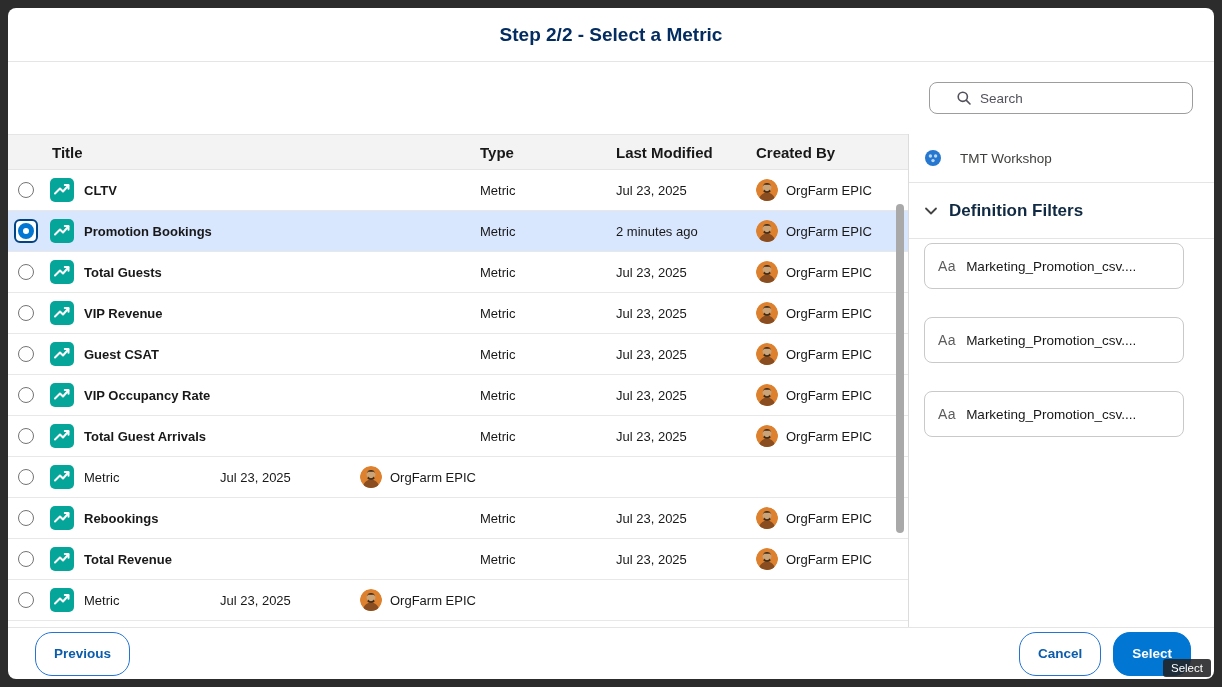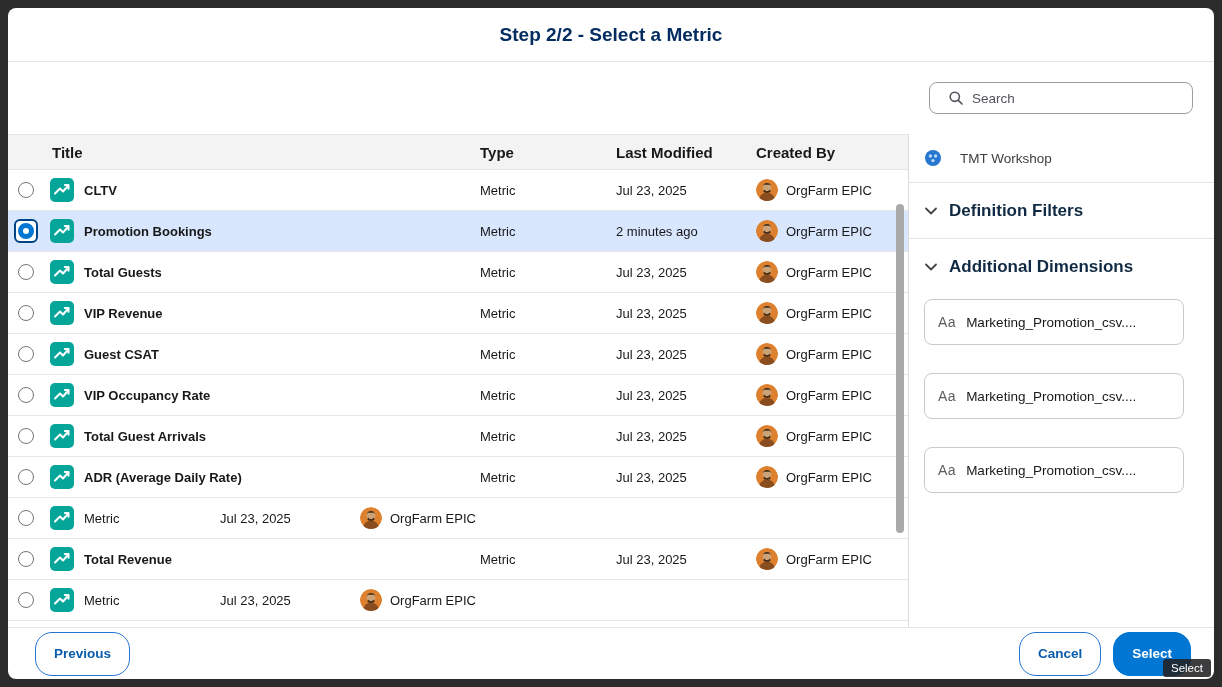--- a/index.html
+++ b/index.html
@@ -28,21 +28,21 @@
     flex:1; min-height:0;
     display:grid;
     grid-template-columns:1fr 306px;
     grid-template-rows:72px 1fr;
   }
 
   
   .search-area { grid-column:2; grid-row:1; display:flex; align-items:center; padding:0 21px; }
   .search-box {
     flex:1; height:32px; border:1px solid #9d9d9d; border-radius:8px;
-    display:flex; align-items:center; gap:8px; padding:0 18px; background:#fff;
+    display:flex; align-items:center; gap:8px; padding:0 26px; background:#fff;
   }
   .search-box input {
     border:none; outline:none; flex:1; font-size:13.5px; color:#181818;
     font-family:"Liberation Sans", sans-serif; background:transparent;
   }
   .search-box input::placeholder { color:#52525c; }
 
   
   .table-area { grid-column:1; grid-row:2; position:relative; display:flex; flex-direction:column; min-height:0; }
   .thead {
@@ -399,53 +399,53 @@
     </div>
     <div class="cell-icon">
       <span class="metric-icon">
         <svg width="24" height="24" viewBox="0 0 24 24">
                   <rect width="24" height="24" rx="5" fill="#06a59a"></rect>
                   <path d="M5 15.5 L10 10.5 L13 13.5 L18.3 7.5" stroke="#fff" stroke-width="2" fill="none" stroke-linecap="round" stroke-linejoin="round"></path>
                   <path d="M14.8 7 L18.5 7 L18.5 10.7" stroke="#fff" stroke-width="2" fill="none" stroke-linecap="round" stroke-linejoin="round"></path>
                 </svg>
       </span>
     </div>
-    <div class="cell-title">ADR (Average Daily Rate)</div>
-    <div class="col-type">Metric</div>
-    <div class="col-mod">Jul 23, 2025</div>
-    <div class="col-cre">
-      <span class="avatar">
-        <svg width="22" height="22" viewBox="0 0 22 22">
-                  <circle cx="11" cy="11" r="11" fill="#de812f"></circle>
-                  <circle cx="11" cy="8.6" r="4.4" fill="#caa478"></circle>
-                  <path d="M7.2 9.5 a4.4 4.4 0 0 1 0 -3.4 a4.6 4.6 0 0 1 7.6 0 a4.4 4.4 0 0 1 0 3.4 L13.5 12.5 L8.5 12.5 Z" fill="#4a3categories" opacity="0"></path>
-                  <path d="M6.8 7.4 a4.3 4.3 0 0 1 8.4 0 l-1.2 -1.6 l-6 0 Z" fill="#3f2b18"></path>
-                  <path d="M8 10.5 q3 3.6 6 0 l0.6 2.2 q-3.6 2.6 -7.2 0 Z" fill="#3f2b18"></path>
-                  <path d="M3.2 19.5 a8.2 8.2 0 0 1 15.6 0 a11 11 0 0 1 -15.6 0 Z" fill="#8a4d1f"></path>
-                </svg>
-      </span>
-      <span>OrgFarm EPIC</span>
-    </div>
-  </div>
-
-  <div class="trow">
-    <div class="cell-radio">
-      <span class="radio-wrap">
-        <span class="radio"></span>
-      </span>
-    </div>
-    <div class="cell-icon">
-      <span class="metric-icon">
-        <svg width="24" height="24" viewBox="0 0 24 24">
-                  <rect width="24" height="24" rx="5" fill="#06a59a"></rect>
-                  <path d="M5 15.5 L10 10.5 L13 13.5 L18.3 7.5" stroke="#fff" stroke-width="2" fill="none" stroke-linecap="round" stroke-linejoin="round"></path>
-                  <path d="M14.8 7 L18.5 7 L18.5 10.7" stroke="#fff" stroke-width="2" fill="none" stroke-linecap="round" stroke-linejoin="round"></path>
-                </svg>
-      </span>
-    </div>
+    <div class="col-type">Metric</div>
+    <div class="col-mod">Jul 23, 2025</div>
+    <div class="col-cre">
+      <span class="avatar">
+        <svg width="22" height="22" viewBox="0 0 22 22">
+                  <circle cx="11" cy="11" r="11" fill="#de812f"></circle>
+                  <circle cx="11" cy="8.6" r="4.4" fill="#caa478"></circle>
+                  <path d="M7.2 9.5 a4.4 4.4 0 0 1 0 -3.4 a4.6 4.6 0 0 1 7.6 0 a4.4 4.4 0 0 1 0 3.4 L13.5 12.5 L8.5 12.5 Z" fill="#4a3categories" opacity="0"></path>
+                  <path d="M6.8 7.4 a4.3 4.3 0 0 1 8.4 0 l-1.2 -1.6 l-6 0 Z" fill="#3f2b18"></path>
+                  <path d="M8 10.5 q3 3.6 6 0 l0.6 2.2 q-3.6 2.6 -7.2 0 Z" fill="#3f2b18"></path>
+                  <path d="M3.2 19.5 a8.2 8.2 0 0 1 15.6 0 a11 11 0 0 1 -15.6 0 Z" fill="#8a4d1f"></path>
+                </svg>
+      </span>
+      <span>OrgFarm EPIC</span>
+    </div>
+  </div>
+
+  <div class="trow">
+    <div class="cell-radio">
+      <span class="radio-wrap">
+        <span class="radio"></span>
+      </span>
+    </div>
+    <div class="cell-icon">
+      <span class="metric-icon">
+        <svg width="24" height="24" viewBox="0 0 24 24">
+                  <rect width="24" height="24" rx="5" fill="#06a59a"></rect>
+                  <path d="M5 15.5 L10 10.5 L13 13.5 L18.3 7.5" stroke="#fff" stroke-width="2" fill="none" stroke-linecap="round" stroke-linejoin="round"></path>
+                  <path d="M14.8 7 L18.5 7 L18.5 10.7" stroke="#fff" stroke-width="2" fill="none" stroke-linecap="round" stroke-linejoin="round"></path>
+                </svg>
+      </span>
+    </div>
+    <div class="cell-title">Rebookings</div>
     <div class="col-type">Metric</div>
     <div class="col-mod">Jul 23, 2025</div>
     <div class="col-cre">
       <span class="avatar">
         <svg width="22" height="22" viewBox="0 0 22 22">
                   <circle cx="11" cy="11" r="11" fill="#de812f"></circle>
                   <circle cx="11" cy="8.6" r="4.4" fill="#caa478"></circle>
                   <path d="M7.2 9.5 a4.4 4.4 0 0 1 0 -3.4 a4.6 4.6 0 0 1 7.6 0 a4.4 4.4 0 0 1 0 3.4 L13.5 12.5 L8.5 12.5 Z" fill="#4a3categories" opacity="0"></path>
                   <path d="M6.8 7.4 a4.3 4.3 0 0 1 8.4 0 l-1.2 -1.6 l-6 0 Z" fill="#3f2b18"></path>
                   <path d="M8 10.5 q3 3.6 6 0 l0.6 2.2 q-3.6 2.6 -7.2 0 Z" fill="#3f2b18"></path>
@@ -541,28 +541,20 @@
 
       <div class="section-head bordered">
         <span style="display:inline-flex;">
           <svg width="16" height="16" viewBox="0 0 16 16">
               <path d="M3 5.5 L8 10.5 L13 5.5" stroke="#444" stroke-width="1.8" fill="none" stroke-linecap="round" stroke-linejoin="round"></path>
             </svg>
         </span>
         <span>Definition Filters</span>
       </div>
 
-      <div class="section-head">
-        <span style="display:inline-flex;">
-          <svg width="16" height="16" viewBox="0 0 16 16">
-              <path d="M3 5.5 L8 10.5 L13 5.5" stroke="#444" stroke-width="1.8" fill="none" stroke-linecap="round" stroke-linejoin="round"></path>
-            </svg>
-        </span>
-        <span>Additional Dimensions</span>
-      </div>
 
       <div class="dim-list">
   <div class="dim-box">
     <span class="dim-aa">Aa</span>
     <span class="dim-label">Marketing_Promotion_csv....</span>
   </div>
 
   <div class="dim-box">
     <span class="dim-aa">Aa</span>
     <span class="dim-label">Marketing_Promotion_csv....</span>

